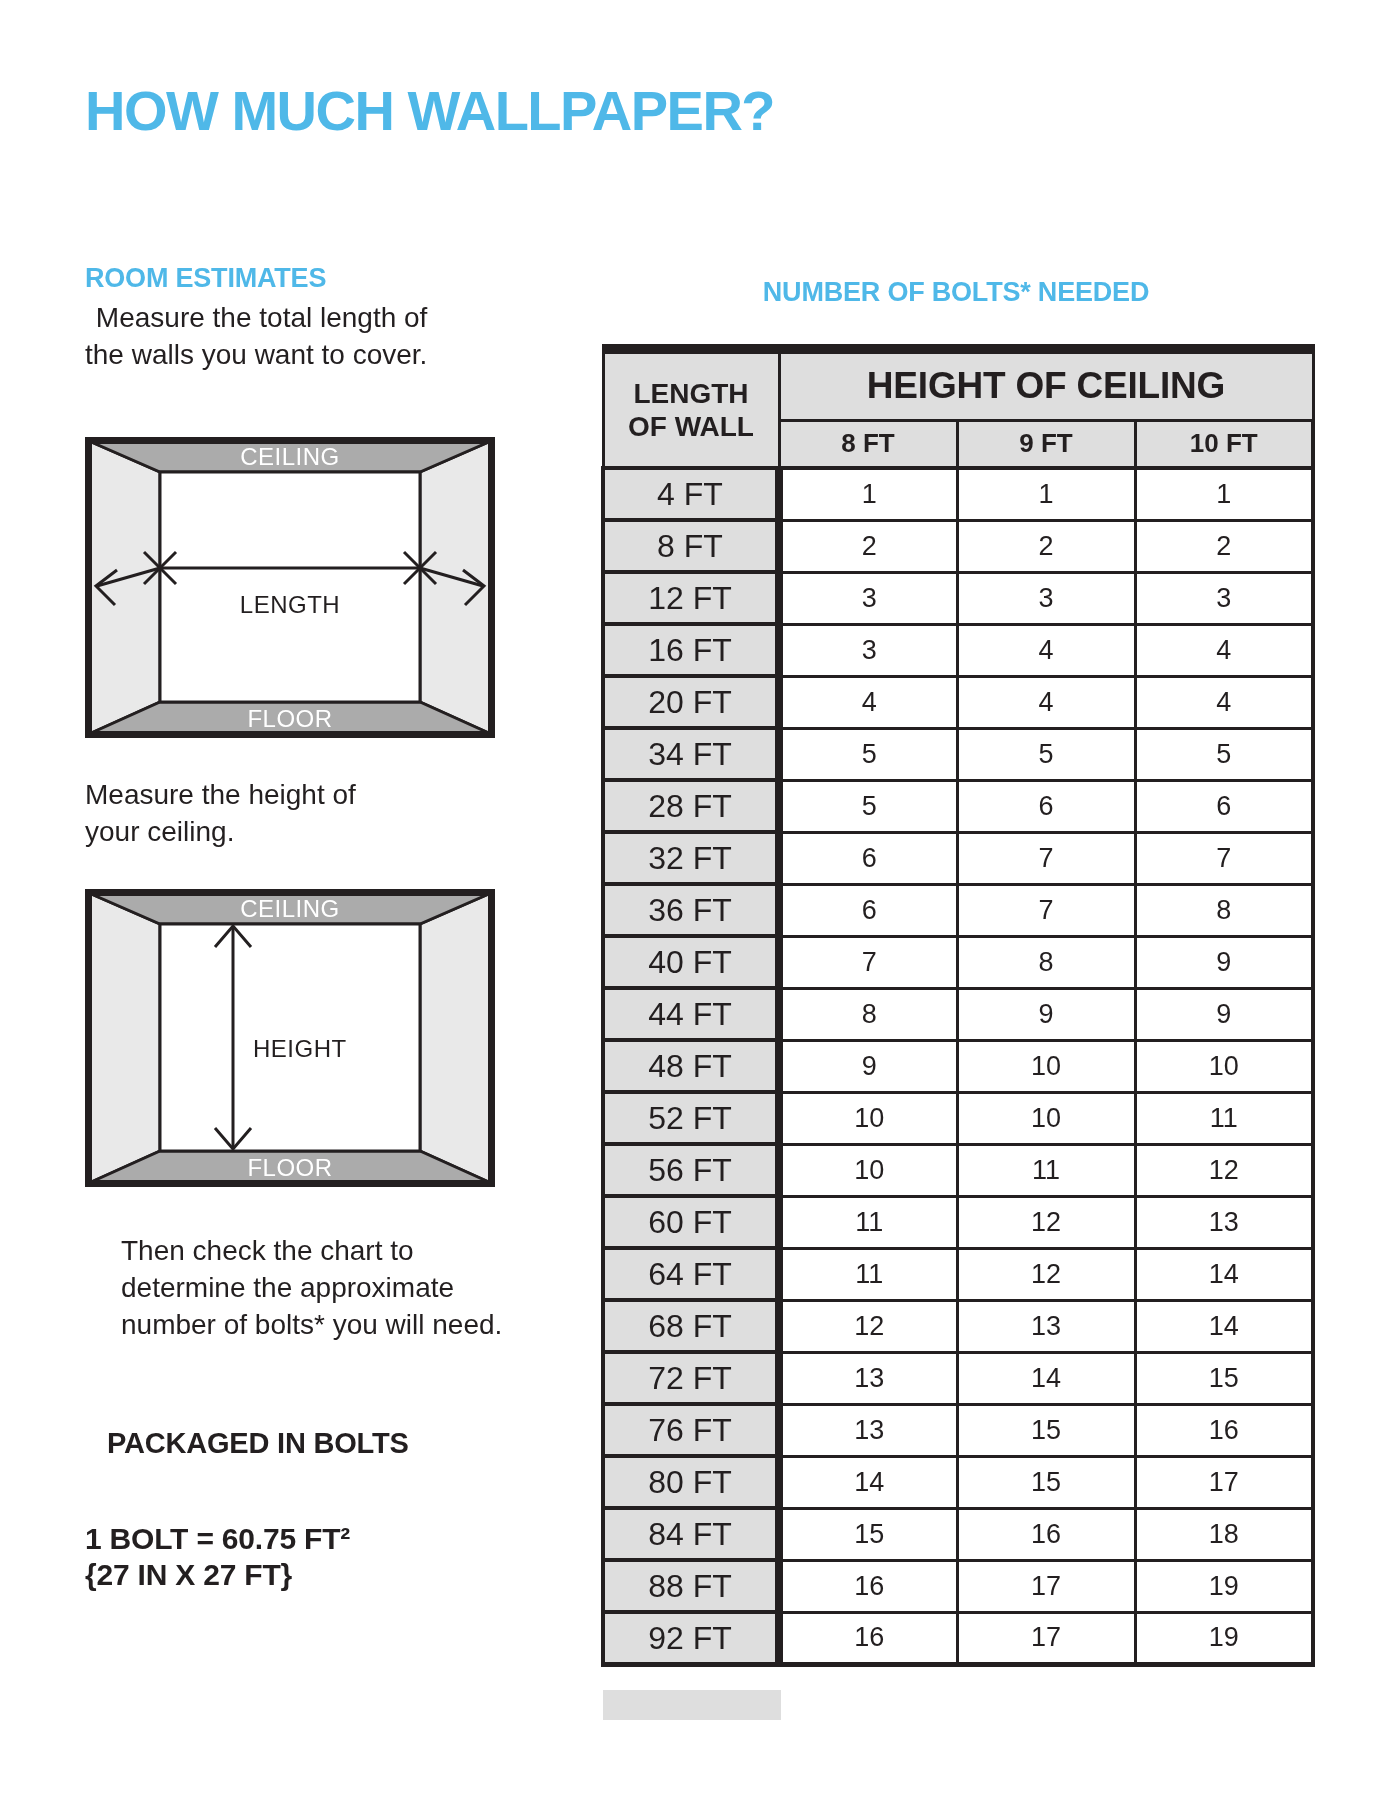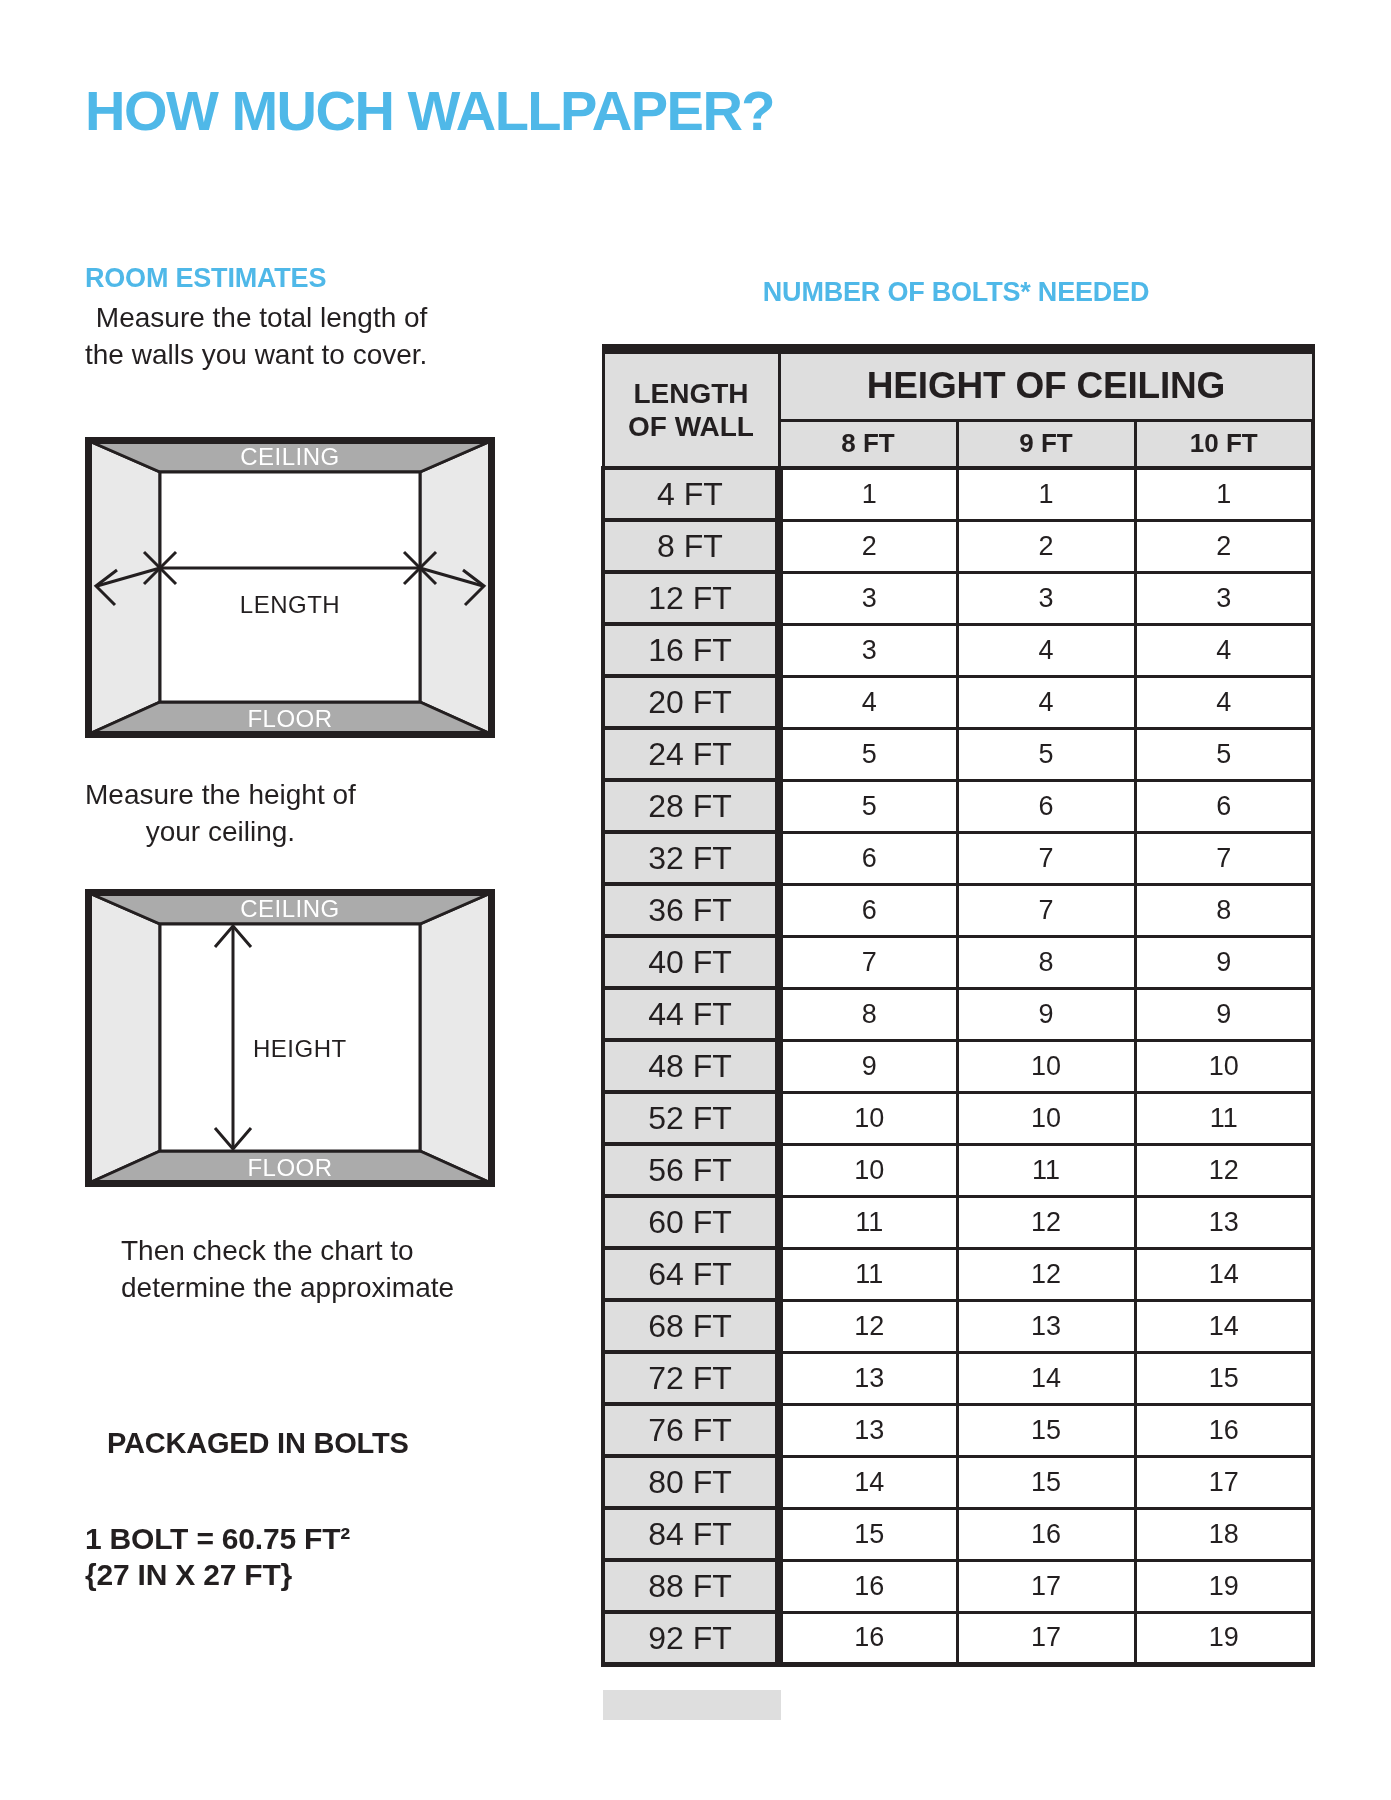--- a/index.html
+++ b/index.html
@@ -22,21 +22,21 @@
     position:absolute;font-size:27px;font-weight:700;color:var(--accent);
     letter-spacing:-0.2px;white-space:nowrap;
   }
   .h-room{left:85px;top:263px;}
   .h-table{left:601px;top:277px;width:710px;text-align:center;}
 
   .instruction{
     position:absolute;left:85px;font-size:28px;line-height:37px;color:var(--ink);
   }
   .step1{top:299px;text-align:right;}
-  .step2{top:776px;text-align:center;}
+  .step2{top:776px;}
   .step3{top:1232px;margin-left:36px;}
 
   .diagram{position:absolute;left:85px;}
   .diag1{top:437px;}
   .diag2{top:889px;}
 
   .footnote{
     position:absolute;left:85px;top:1426px;
     font-size:29px;font-weight:700;line-height:34px;letter-spacing:-0.2px;
   }
@@ -156,20 +156,21 @@
     </g>
 
     <text class="face-label" x="205" y="28" text-anchor="middle">CEILING</text>
     <text class="dim-label" x="168" y="168" text-anchor="start">HEIGHT</text>
     <text class="face-label" x="205" y="287" text-anchor="middle">FLOOR</text>
   </svg>
 
   <div class="instruction step3">
     <div>Then check the chart to</div>
     <div>determine the approximate</div>
+    <div>number of bolts* you will need.</div>
   </div>
 
   <div class="footnote">
     <div class="indent">PACKAGED IN BOLTS</div>
   </div>
 
   <div class="bolt-info">
     <div>1 BOLT = 60.75 FT²</div>
     <div>{27 IN X 27 FT}</div>
   </div>
@@ -224,21 +225,21 @@
           <td>4</td>
           <td>4</td>
         </tr>
         <tr>
           <th class="rowhead">20 FT</th>
           <td>4</td>
           <td>4</td>
           <td>4</td>
         </tr>
         <tr>
-          <th class="rowhead">24 FT</th>
+          <th class="rowhead">34 FT</th>
           <td>5</td>
           <td>5</td>
           <td>5</td>
         </tr>
         <tr>
           <th class="rowhead">28 FT</th>
           <td>5</td>
           <td>6</td>
           <td>6</td>
         </tr>

